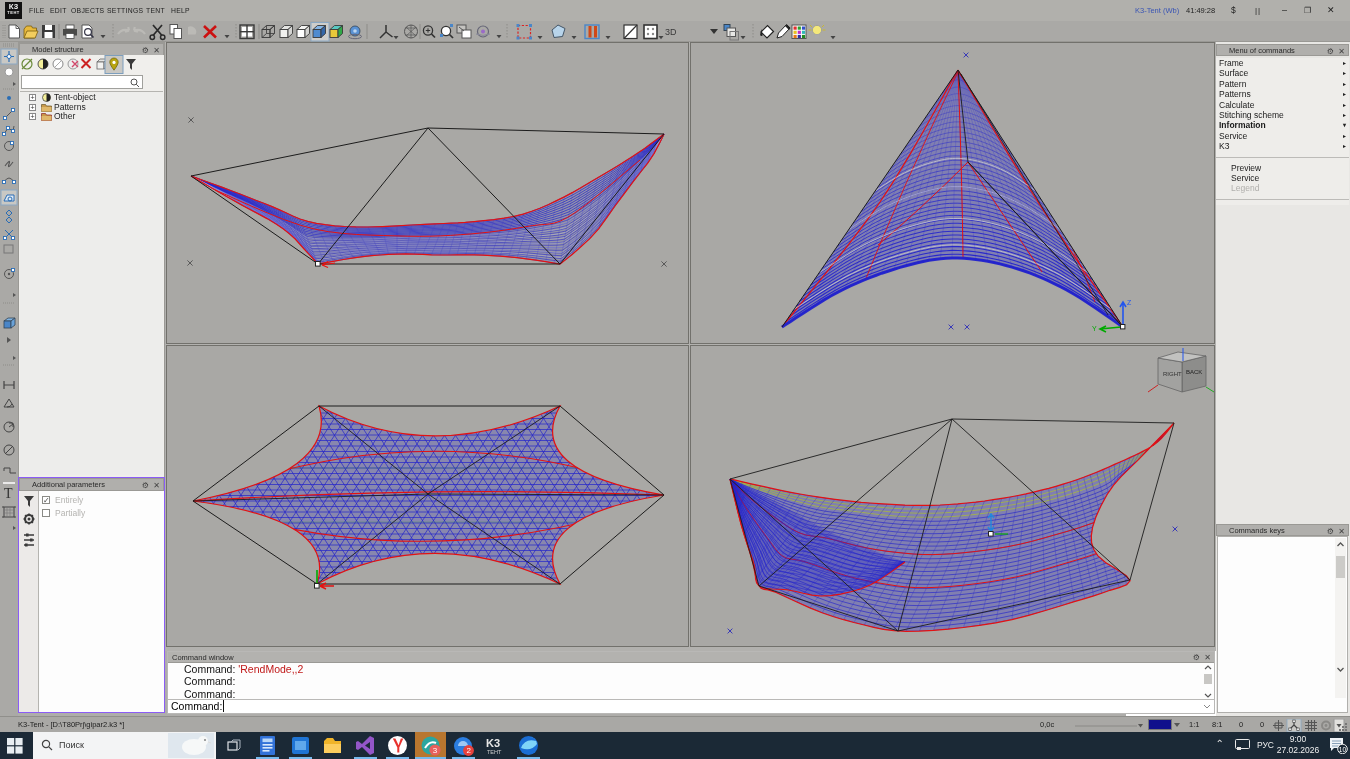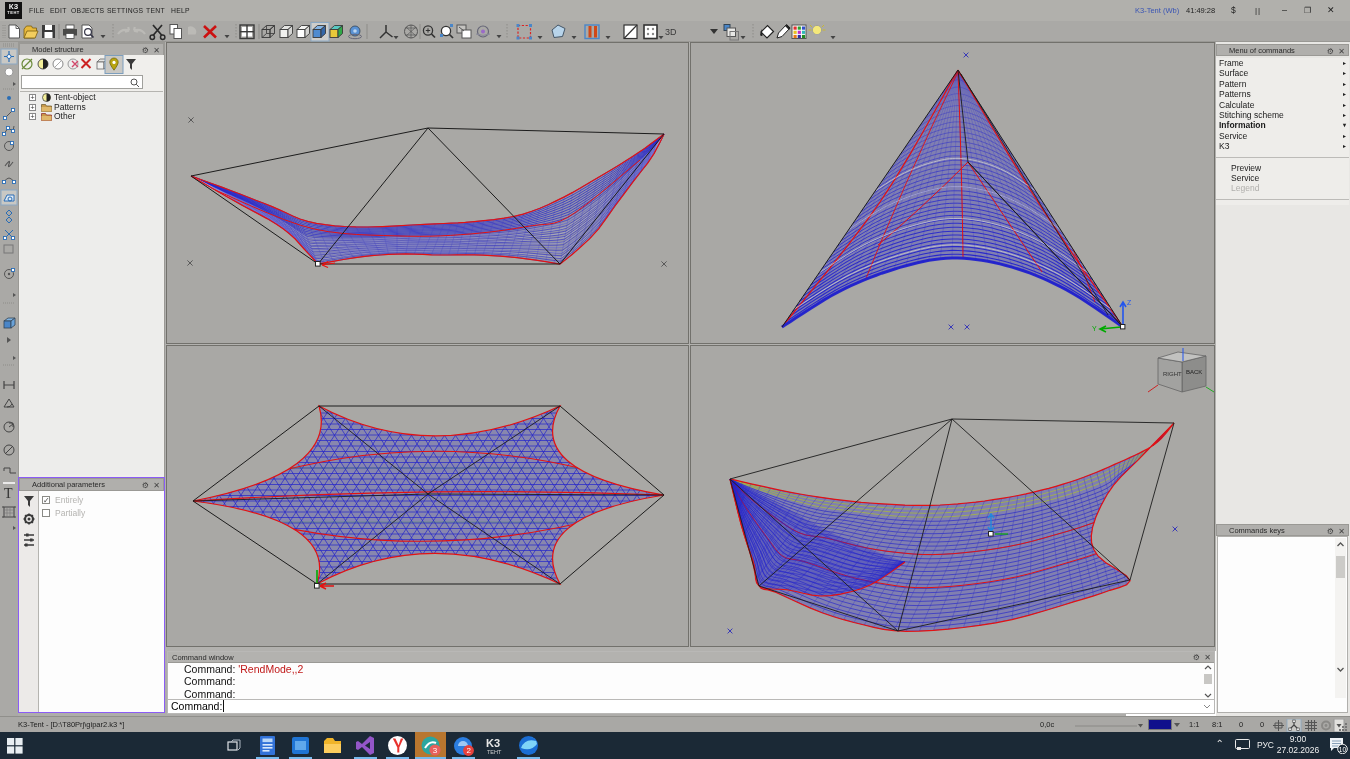--- a/index.html
+++ b/index.html
@@ -846,20 +846,32 @@
         </g>
       </svg></div>
 
 <div class="abs" id="taskbar">
       <svg class="abs" style="left:7px;top:6px" width="16" height="16" viewBox="0 0 16 16">
 <rect x="0" y="0" width="7.2" height="7.2" fill="#e8eef2"></rect>
         <rect x="8.4" y="0" width="7.2" height="7.2" fill="#e8eef2"></rect>
 <rect x="0" y="8.4" width="7.2" height="7.2" fill="#e8eef2"></rect>
         <rect x="8.4" y="8.4" width="7.2" height="7.2" fill="#e8eef2"></rect>
       </svg>
+<div id="tb-search"><svg class="abs" style="left:8px;top:7px" width="12" height="12" viewBox="0 0 12 12">
+          <circle cx="5" cy="5" r="3.6" fill="none" stroke="#444" stroke-width="1.2"></circle>
+          <line x1="7.8" y1="7.8" x2="11" y2="11" stroke="#444" stroke-width="1.2"></line>
+        </svg>
+<span style="margin-left:26px">Поиск</span>
+<svg class="abs" style="right:2px;top:1px" width="46" height="25" viewBox="0 0 46 25">
+          <rect width="46" height="25" fill="#dfe7ee"></rect>
+          <ellipse cx="26" cy="14" rx="12" ry="8" fill="#f6f8f8"></ellipse>
+          <circle cx="35" cy="8" r="5" fill="#f6f8f8"></circle>
+          <circle cx="37" cy="7" r="0.8" fill="#333"></circle>
+          <path d="M40 9 l3 1" stroke="#ddd"></path>
+        </svg></div>
 <svg class="abs" style="left:227px;top:7px" width="14" height="14" viewBox="0 0 14 14">
         <rect x="1" y="3" width="9" height="8" fill="none" stroke="#dfe3e8" stroke-width="1.2"></rect>
         <path d="M4 3 l2 -2 h7 v8 l-2 2" fill="none" stroke="#aeb8c2" stroke-width="1"></path>
       </svg>
 <svg class="tbicon" style="left:256px" viewBox="0 0 23 23">
         <rect x="4" y="2" width="15" height="19" rx="1" fill="#3272d8"></rect>
         <rect x="6.5" y="4.5" width="10" height="3.6" fill="#b8d6f8"></rect>
         <rect x="6.5" y="10" width="10" height="1.6" fill="#d8e8fc"></rect>
         <rect x="6.5" y="13" width="10" height="1.6" fill="#d8e8fc"></rect>
         <rect x="6.5" y="16" width="7" height="1.6" fill="#d8e8fc"></rect>

